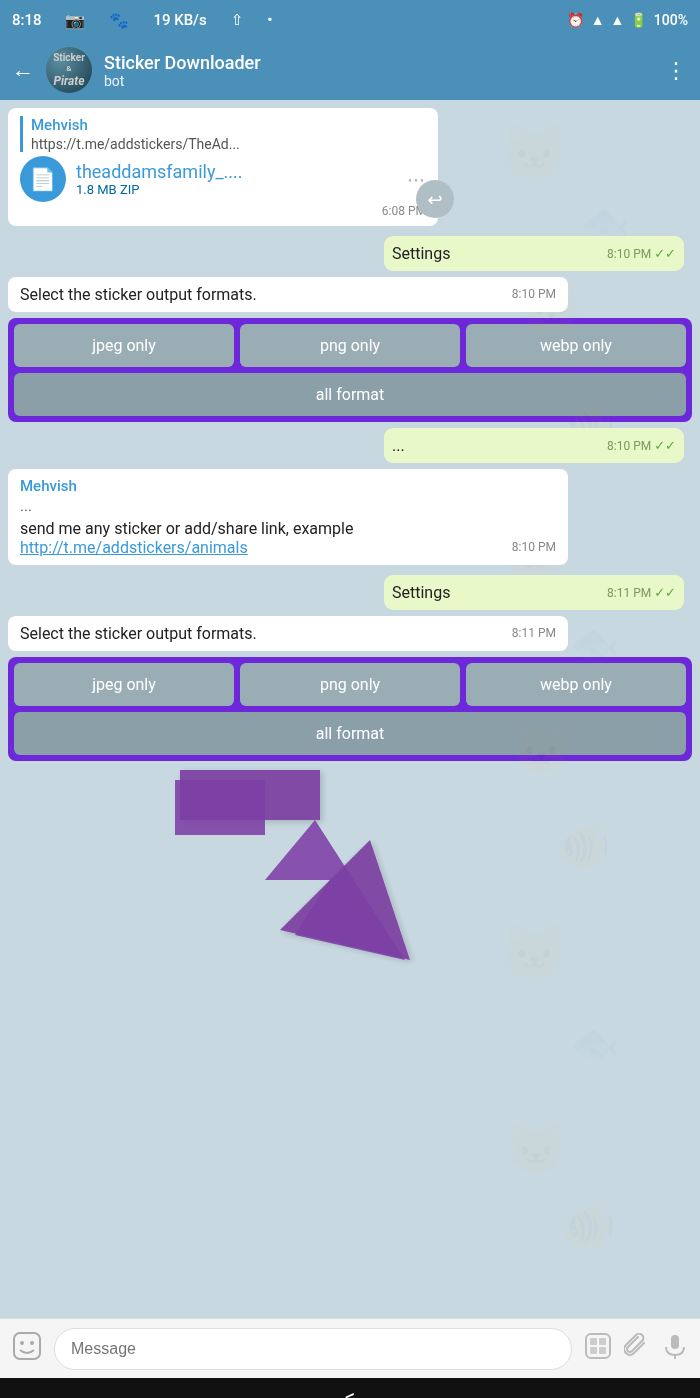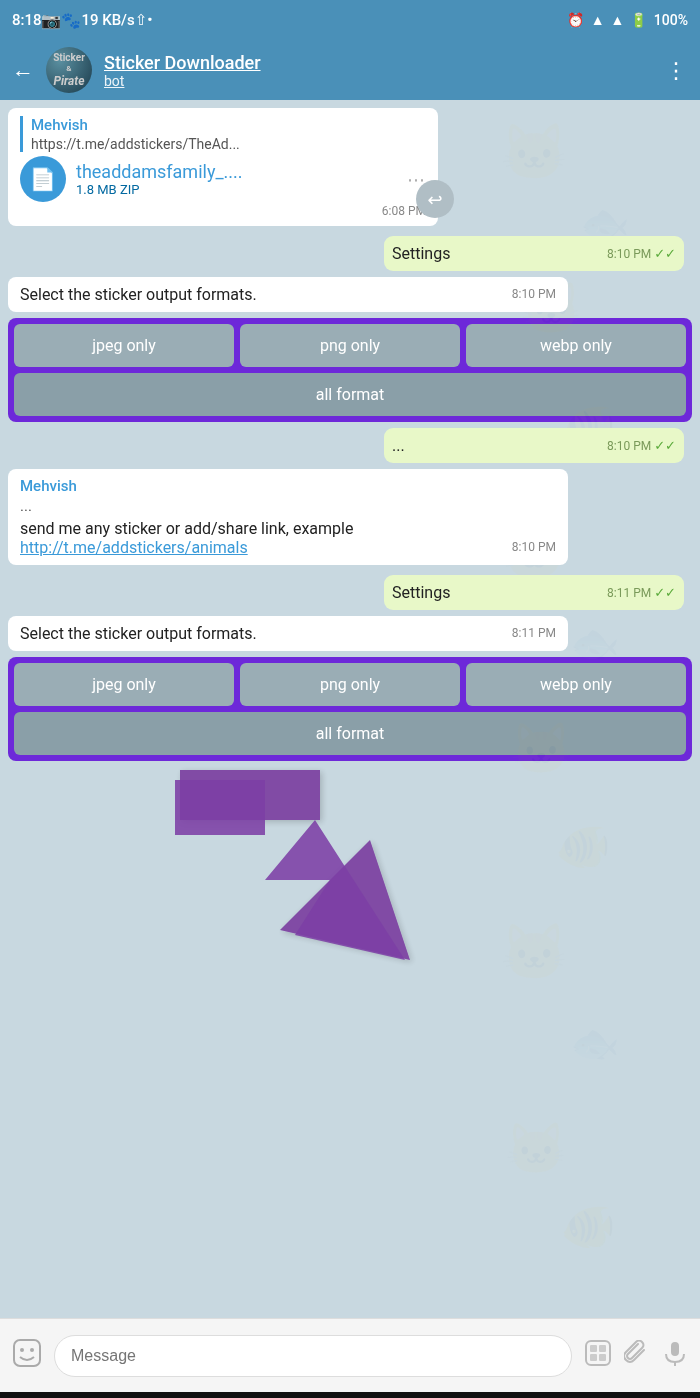--- a/index.html
+++ b/index.html
@@ -17,21 +17,21 @@
       height: 40px;
       background: #4a90b8;
       display: flex;
       align-items: center;
       justify-content: space-between;
       padding: 0 12px;
       color: white;
       font-size: 15px;
       font-weight: 500;
     }
-    .status-left { display: flex; align-items: center; gap: 0; }
+    .status-left { display: flex; align-items: center; gap: 24px; }
     .status-right { display: flex; align-items: center; gap: 6px; font-size: 14px; }
 
     
     .header {
       height: 60px;
       background: #4a90b8;
       display: flex;
       align-items: center;
       padding: 0 12px;
       gap: 12px;
@@ -61,21 +61,21 @@
       width: 100%;
       height: 100%;
       background: radial-gradient(circle at 30% 30%, #5a8fa0, #1a3a4a);
       display: flex;
       align-items: center;
       justify-content: center;
       flex-direction: column;
       font-size: 9px;
       line-height: 1.2;
     }
-    .header-info { flex: 1; text-decoration: underline; }
+    .header-info { flex: 1; }
     .header-name { font-size: 18px; font-weight: 500; }
     .header-sub { font-size: 14px; opacity: 0.9; }
     .header-menu { font-size: 22px; letter-spacing: 1px; }
 
     
     .chat-area {
       height: 1218px;
       background: #c8d8e0;
       position: relative;
       overflow: hidden;
@@ -186,21 +186,21 @@
     .purple-arrow {
       position: absolute;
       left: 150px;
       top: 660px;
       z-index: 10;
       pointer-events: none;
     }
 
     
     .input-bar {
-      height: 74px;
+      height: 60px;
       background: #f5f5f5;
       display: flex;
       align-items: center;
       padding: 0 12px;
       gap: 12px;
       border-top: 1px solid #ddd;
     }
     .input-emoji { font-size: 26px; color: #aaa; cursor: pointer; }
     .input-field {
       flex: 1;

